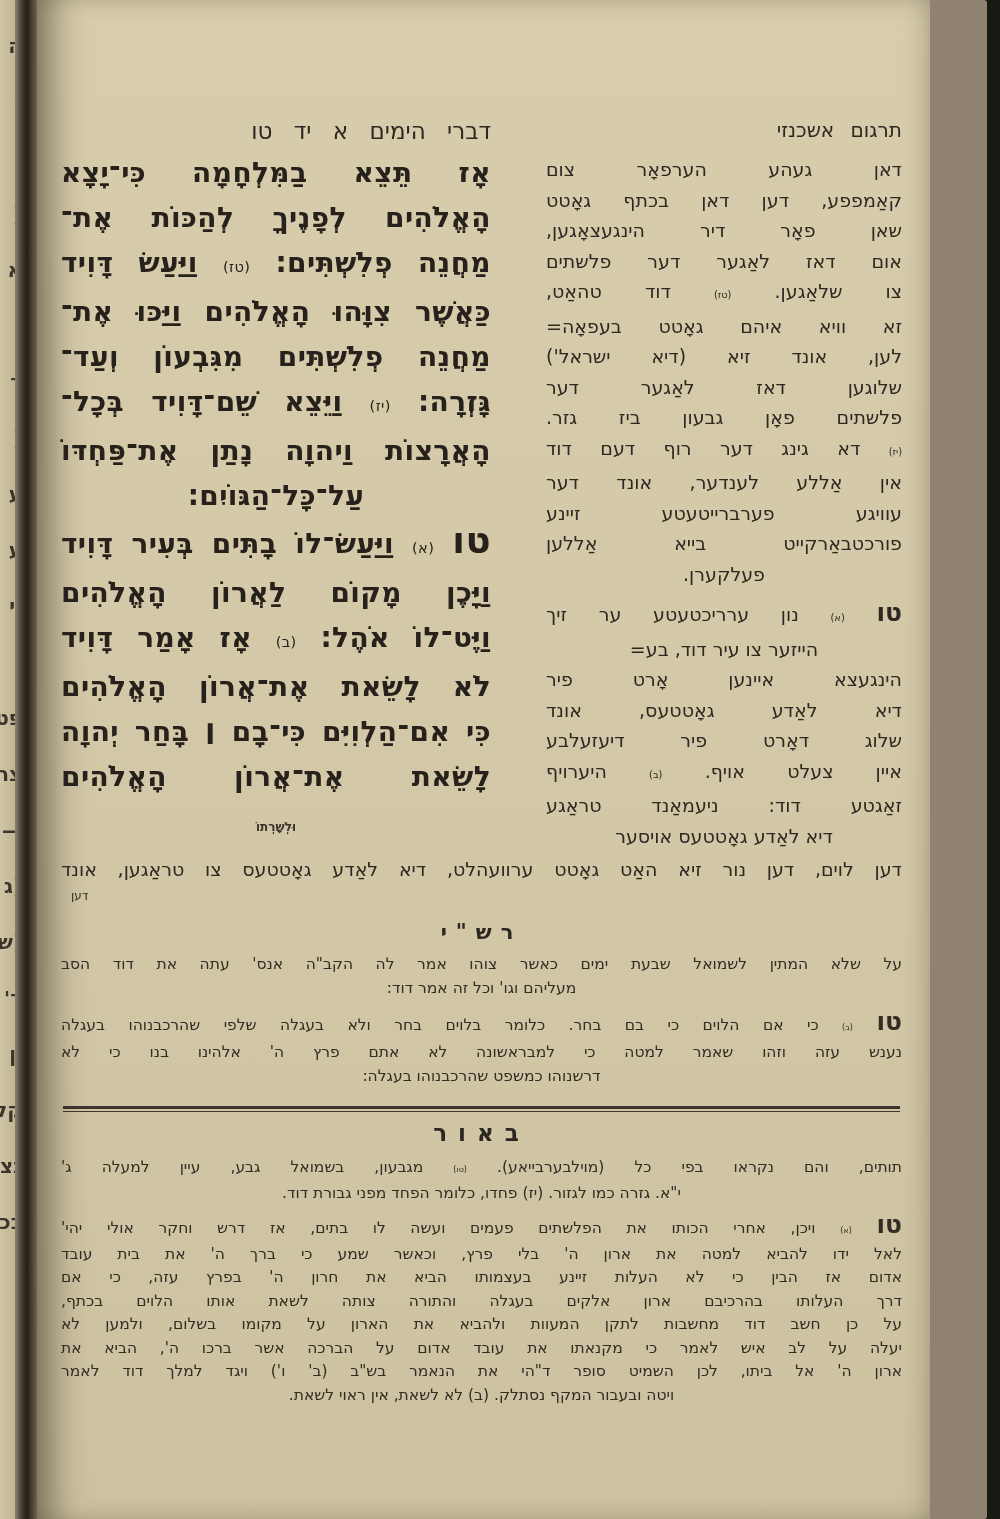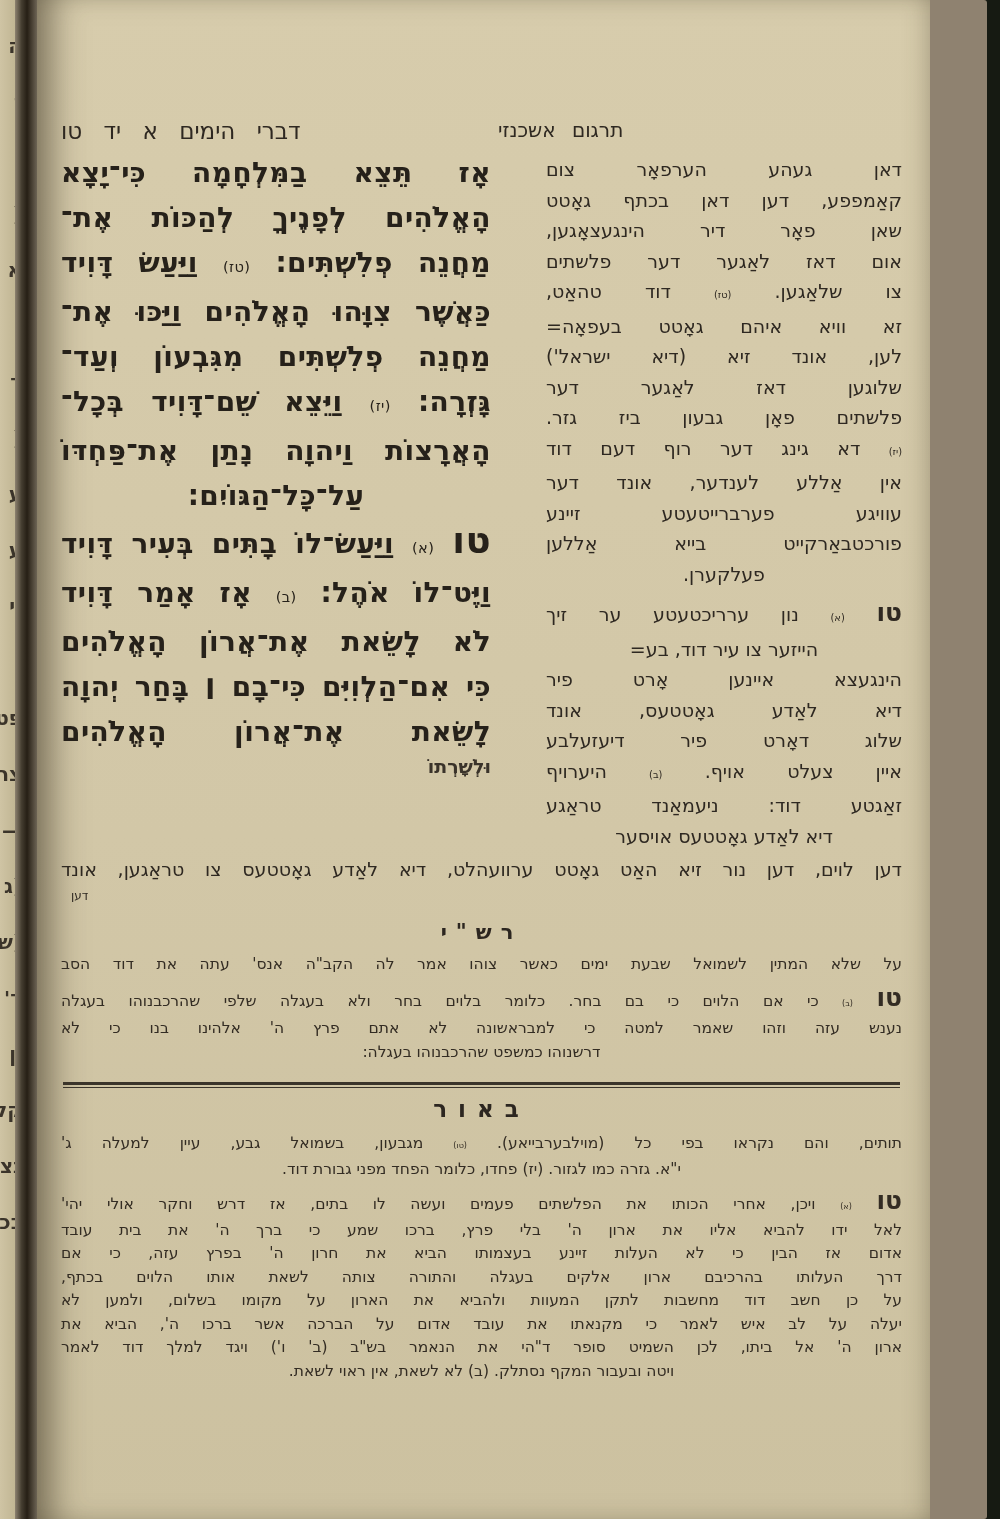--- a/index.html
+++ b/index.html
@@ -21,30 +21,30 @@
   .page{position:absolute;left:37px;top:0;bottom:0;width:893px;box-sizing:border-box;direction:rtl;
     background:linear-gradient(180deg,#d7ccac,#d2c7a7 55%,#ccc1a0);
     box-shadow:inset 30px 0 36px -18px rgba(52,44,28,.62), inset -16px 0 24px -14px rgba(70,60,40,.35);
     padding:118px 28px 0 24px;color:#2c2620;}
 
   
   .columns{display:flex;justify-content:space-between;align-items:flex-start;min-height:702px;}
   .col{box-sizing:border-box;}
   .col.targum{width:404px;}
   .col.mikra{width:430px;}
-  .col-header{text-align:left;color:#2e2821;}
+  .col-header{text-align:right;color:#2e2821;}
   .targum-header{font-size:20px;word-spacing:10px;margin-bottom:12px;}
   .mikra-header{font-size:23px;word-spacing:14px;margin-bottom:6px;}
 
   
   .m-line{font-weight:700;font-size:28px;line-height:45px;letter-spacing:.4px;text-align:justify;text-align-last:justify;color:#26211a;}
   .m-line.center{text-align:center;text-align-last:center;}
   .ch-big{font-size:37px;}
   .vnum{font-size:.52em;font-weight:400;}
-  .m-foot{font-size:19px;font-weight:600;text-align:right;color:#3a332a;margin-top:2px;line-height:20px;}
+  .m-foot{font-size:12px;font-weight:600;text-align:center;color:#3a332a;margin-top:18px;line-height:20px;}
 
   
   .t-line{font-size:19px;line-height:30.5px;text-align:justify;text-align-last:justify;color:#2e2821;margin-left:48px;}
   .t-line.center{text-align:center;text-align-last:center;}
   .t-para{margin-top:9px;}
   .ch-mid{font-size:25px;font-weight:700;}
 
   
   .carry{font-size:19px;line-height:29px;text-align:justify;text-align-last:justify;margin-top:4px;color:#2e2821;}
   .carry-word{font-size:12px;line-height:24px;text-align:left;padding-left:10px;color:#2e2821;}
@@ -133,51 +133,53 @@
         <div class="m-line autoparen">מַחֲנֵה פְלִשְׁתִּים: <span class="vnum">(טז)</span> וַיַּעַשׂ דָּוִיד</div>
         <div class="m-line autoparen">כַּאֲשֶׁר צִוָּהוּ הָאֱלֹהִים וַיַּכּוּ אֶת־</div>
         <div class="m-line autoparen">מַחֲנֵה פְלִשְׁתִּים מִגִּבְעוֹן וְעַד־</div>
         <div class="m-line autoparen">גָּזְרָה: <span class="vnum">(יז)</span> וַיֵּצֵא שֵׁם־דָּוִיד בְּכָל־</div>
         <div class="m-line autoparen">הָאֲרָצוֹת וַיהוָה נָתַן אֶת־פַּחְדּוֹ</div>
         <div class="m-line center">עַל־כָּל־הַגּוֹיִם:</div>
         <div class="m-line">
           <span class="ch-big">טו</span>
           <span class="autoparen"><span class="vnum">(א)</span> וַיַּעַשׂ־לוֹ בָתִּים בְּעִיר דָּוִיד</span>
         </div>
+        <div class="m-line autoparen">וַיָּכֶן מָקוֹם לַאֲרוֹן הָאֱלֹהִים</div>
         <div class="m-line autoparen">וַיֶּט־לוֹ אֹהֶל: <span class="vnum">(ב)</span> אָז אָמַר דָּוִיד</div>
         <div class="m-line autoparen">לֹא לָשֵׂאת אֶת־אֲרוֹן הָאֱלֹהִים</div>
         <div class="m-line autoparen">כִּי אִם־הַלְוִיִּם כִּי־בָם ׀ בָּחַר יְהוָה</div>
         <div class="m-line autoparen">לָשֵׂאת אֶת־אֲרוֹן הָאֱלֹהִים</div>
         <div class="m-foot">וּלְשָׁרְתוֹ</div>
       </div>
 
     </div>
 
     <div class="carry autoparen">דען לוים, דען נור זיא האַט גאָטט ערוועהלט, דיא לאַדע גאָטטעס צו טראַגען, אונד</div>
     <div class="carry-word">דען</div>
 
     <div class="rashi-title">רש"י</div>
     <div class="r-line autoparen">על שלא המתין לשמואל שבעת ימים כאשר צוהו אמר לה הקב"ה אנס' עתה את דוד הסב</div>
+    <div class="r-line center">מעליהם וגו' וכל זה אמר דוד:</div>
     <div class="r-line" style="margin-top:10px;">
       <span class="ch-mid">טו</span>
       <span class="autoparen"><span class="vnum">(ב)</span> כי אם הלוים כי בם בחר. כלומר בלוים בחר ולא בעגלה שלפי שהרכבנוהו בעגלה</span>
     </div>
     <div class="r-line autoparen">נענש עזה וזהו שאמר למטה כי למבראשונה לא אתם פרץ ה' אלהינו בנו כי לא</div>
     <div class="r-line center">דרשנוהו כמשפט שהרכבנוהו בעגלה:</div>
 
     <div class="sep"></div>
 
     <div class="beur-title">באור</div>
     <div class="b-line autoparen">תותים, והם נקראו בפי כל (מוילבערבייאע). <span class="vnum">(טו)</span> מגבעון, בשמואל גבע, עיין למעלה ג'</div>
     <div class="b-line center">י"א. גזרה כמו לגזור. (יז) פחדו, כלומר הפחד מפני גבורת דוד.</div>
     <div class="b-line" style="margin-top:8px;">
       <span class="ch-mid">טו</span>
       <span class="autoparen"><span class="vnum">(א)</span> ויכן, אחרי הכותו את הפלשתים פעמים ועשה לו בתים, אז דרש וחקר אולי יהי'</span>
     </div>
-    <div class="b-line autoparen">לאל ידו להביא אליו את ארון ה' בלי פרץ, ברכו שמע כי ברך ה' את בית עובד</div>
+    <div class="b-line autoparen">לאל ידו להביא למטה את ארון ה' בלי פרץ, וכאשר שמע כי ברך ה' את בית עובד</div>
     <div class="b-line autoparen">אדום אז הבין כי לא העלות זיינע בעצמותו הביא את חרון ה' בפרץ עזה, כי אם</div>
     <div class="b-line autoparen">דרך העלותו בהרכיבם ארון אלקים בעגלה והתורה צותה לשאת אותו הלוים בכתף,</div>
     <div class="b-line autoparen">על כן חשב דוד מחשבות לתקן המעוות ולהביא את הארון על מקומו בשלום, ולמען לא</div>
     <div class="b-line autoparen">יעלה על לב איש לאמר כי מקנאתו את עובד אדום על הברכה אשר ברכו ה', הביא את</div>
     <div class="b-line autoparen">ארון ה' אל ביתו, לכן השמיט סופר ד"הי את הנאמר בש"ב (ב' ו') ויגד למלך דוד לאמר</div>
     <div class="b-line center">ויטה ובעבור המקף נסתלק. (ב) לא לשאת, אין ראוי לשאת.</div>
 
   </div>
 
   <div class="fore-edge"></div>

